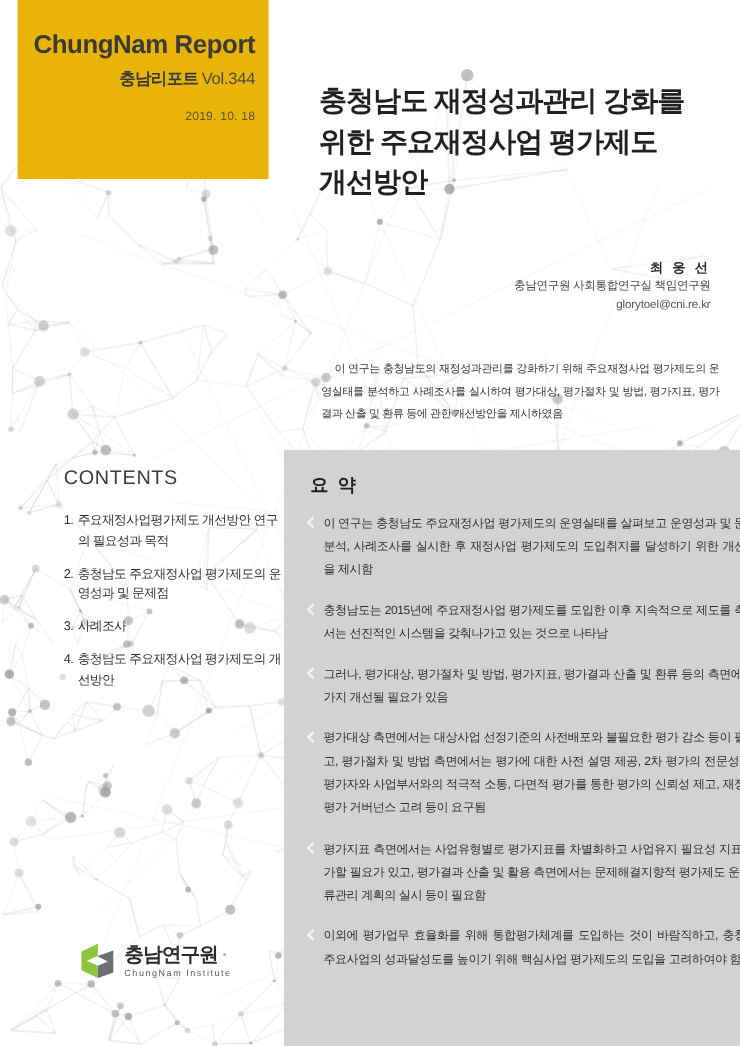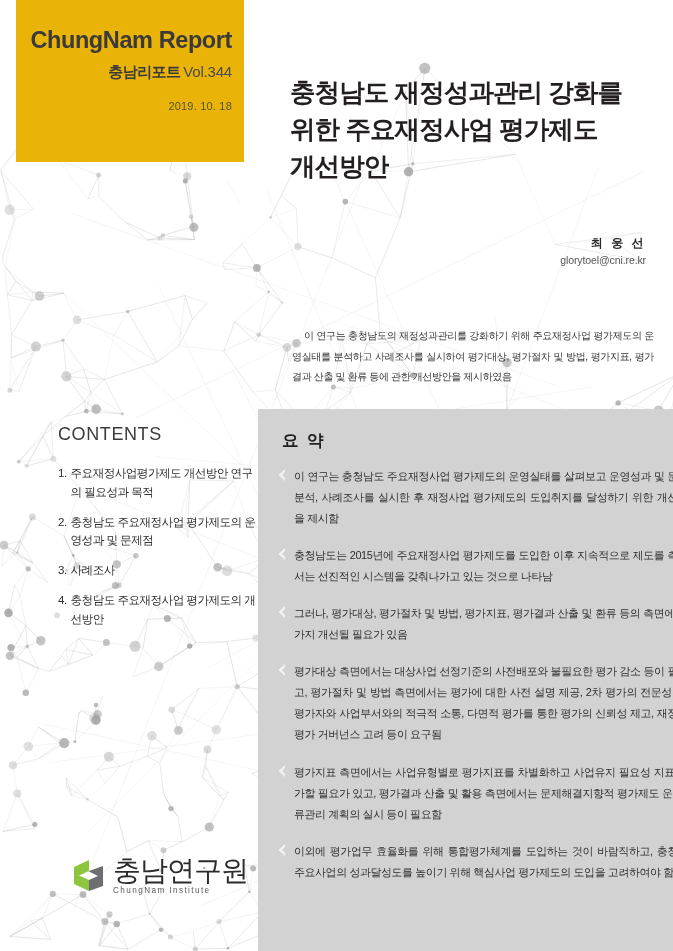--- a/index.html
+++ b/index.html
@@ -227,22 +227,22 @@
     left: 72px;
     top: 856px;
     z-index: 3;
     display: flex;
     align-items: center;
   }
   .logo-mark { flex: 0 0 auto; margin-right: 7px; }
   .logo-mark svg { display: block; }
   .logo-text { flex: 0 0 auto; }
   .logo-kr {
-    font-size: 28px;
-    font-weight: normal;
+    font-size: 18px;
+    font-weight: bold;
     color: #2b2b2b;
     letter-spacing: -1px;
     line-height: 1.05;
   }
   .logo-en {
     font-size: 8.2px;
     color: #5c5c5c;
     letter-spacing: 1.4px;
     margin-top: 2px;
     line-height: 1;
@@ -1145,20 +1145,21 @@
   </div>
 
   <div id="title-block">
     <div class="doc-title">충청남도 재정성과관리 강화를</div>
     <div class="doc-title">위한 주요재정사업 평가제도</div>
     <div class="doc-title">개선방안</div>
   </div>
 
   <div id="author-block">
     <div class="author-name">최 웅 선</div>
+    <div class="author-affil">충남연구원 사회통합연구실 책임연구원</div>
     <div class="author-email">glorytoel@cni.re.kr</div>
   </div>
 
   <div id="abstract-block">
     <p class="abstract-text">이 연구는 충청남도의 재정성과관리를 강화하기 위해 주요재정사업 평가제도의 운영실태를 분석하고 사례조사를 실시하여 평가대상, 평가절차 및 방법, 평가지표, 평가결과 산출 및 환류 등에 관한 개선방안을 제시하였음</p>
   </div>
 
   <div id="contents-block">
     <h2 class="contents-heading">CONTENTS</h2>
     <div id="toc-list">

